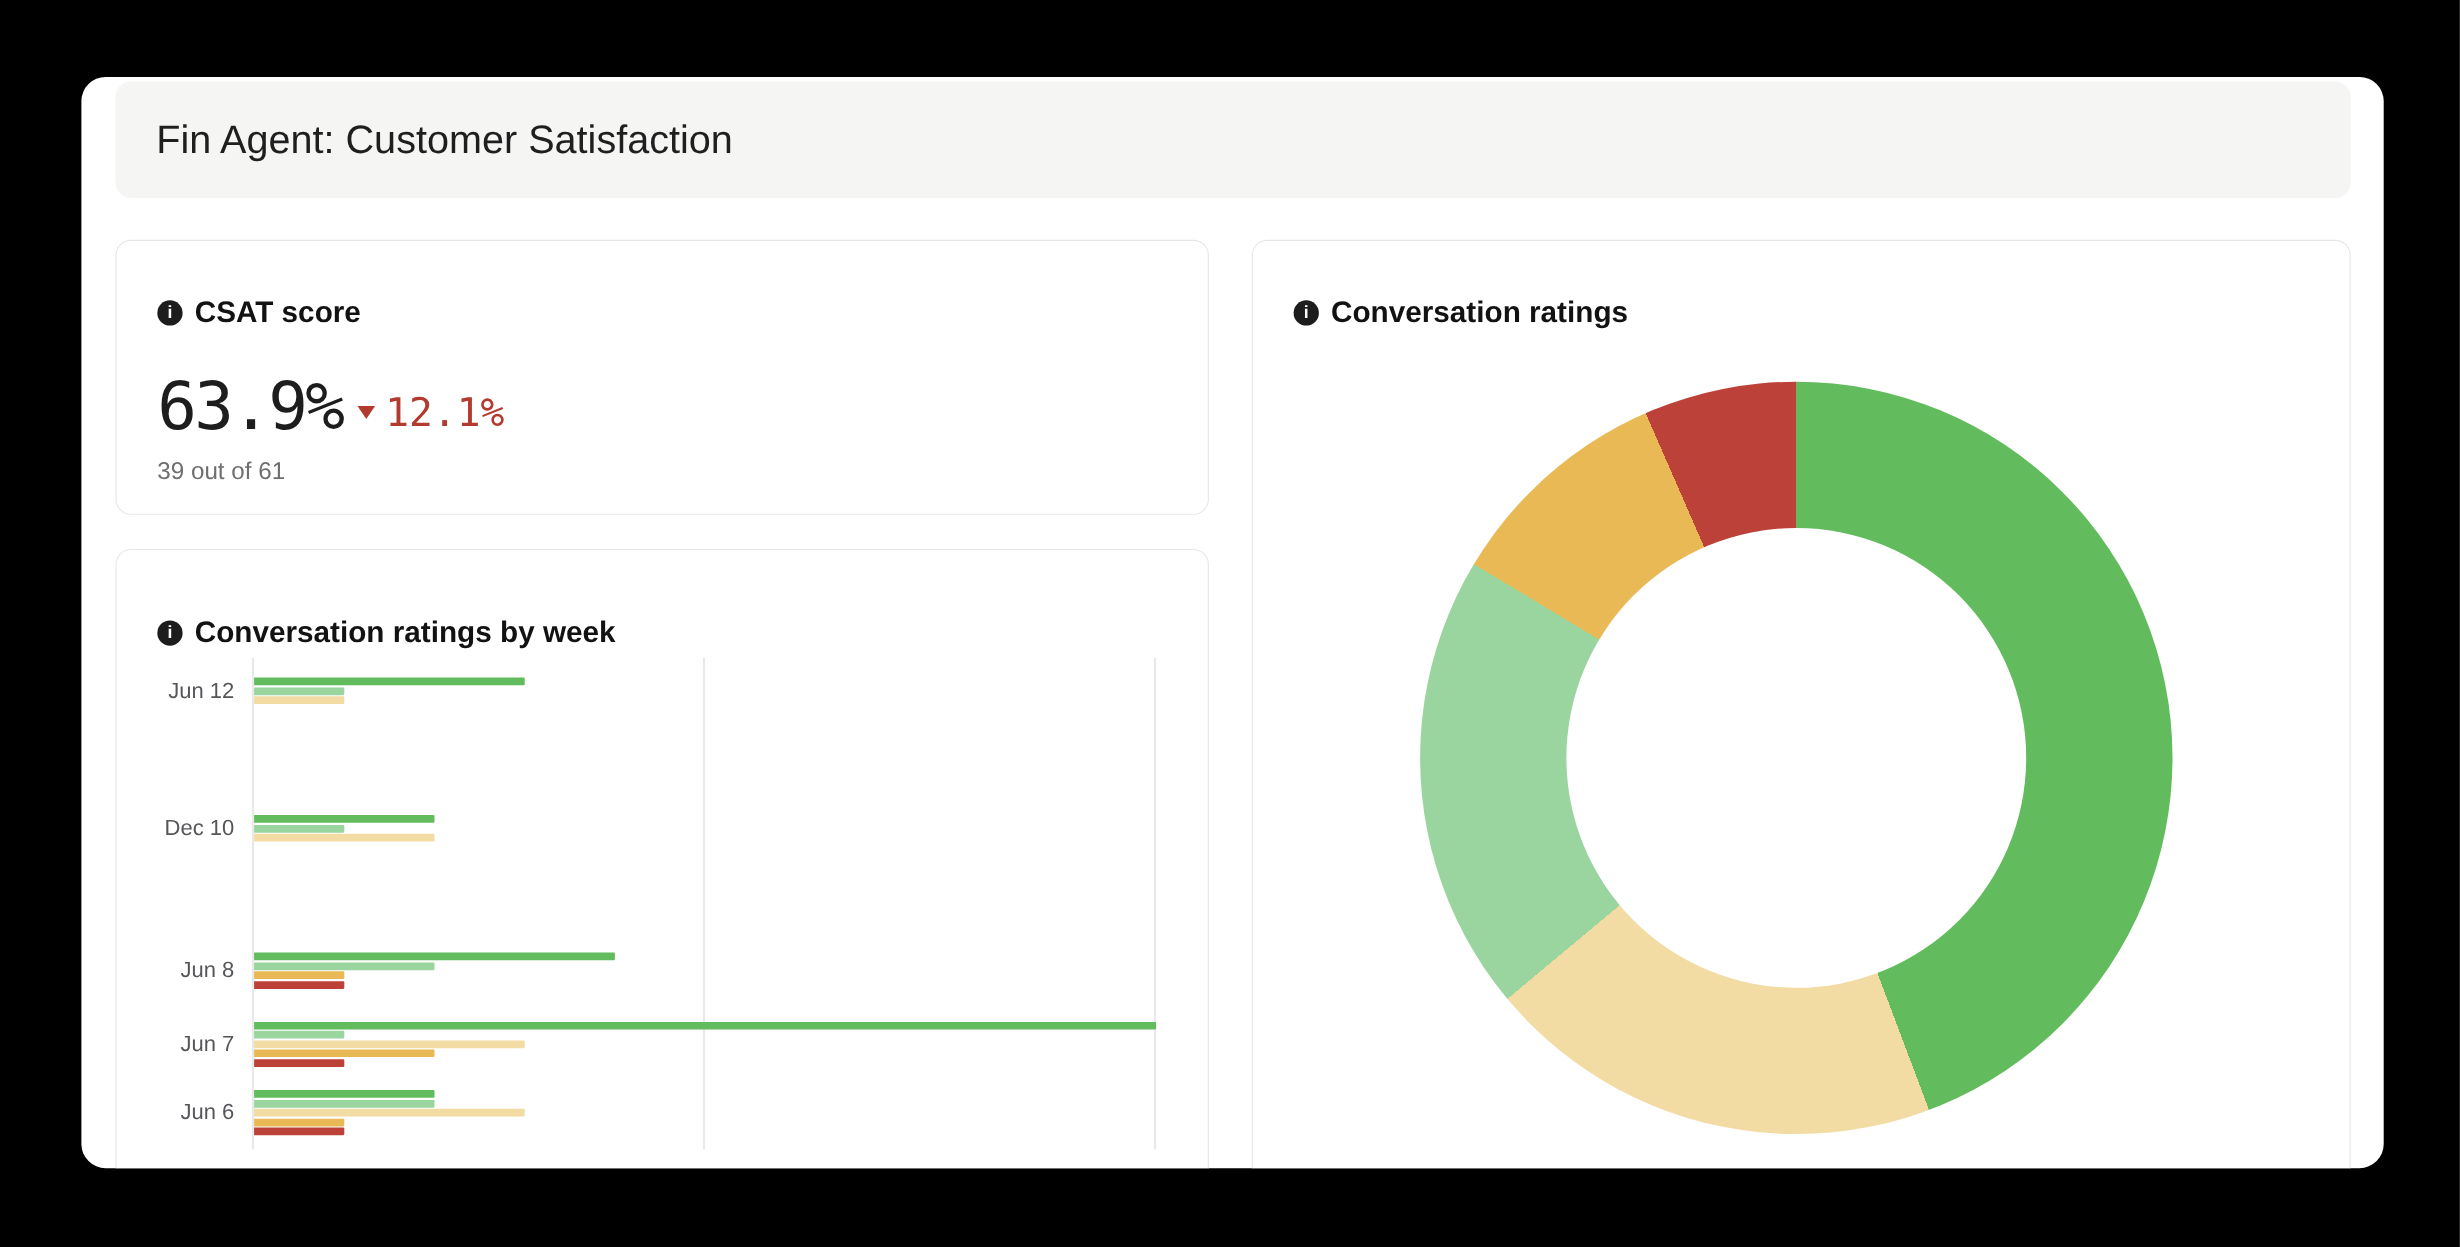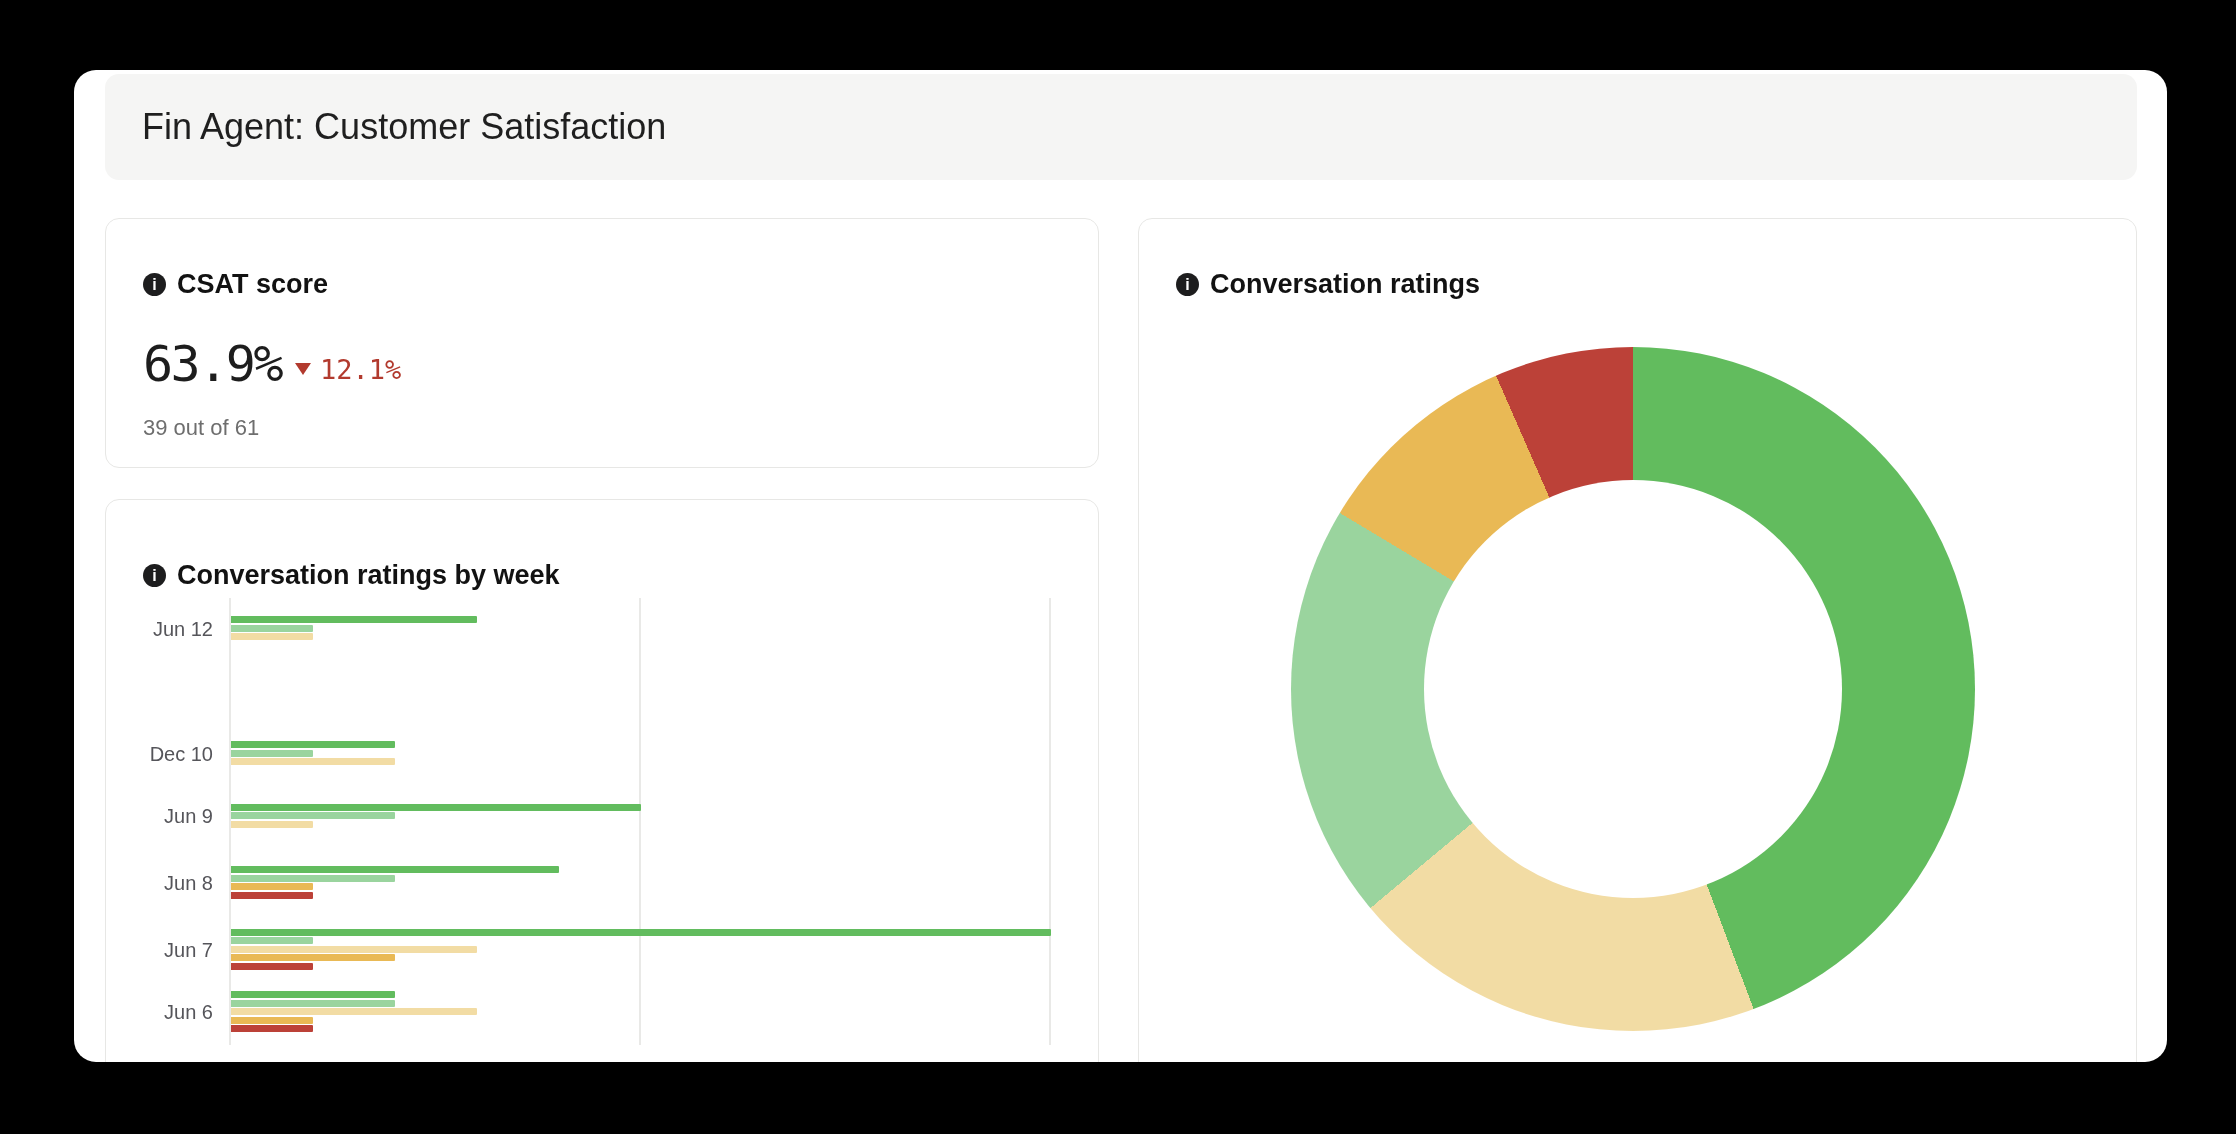--- a/index.html
+++ b/index.html
@@ -14,24 +14,24 @@
   .card { position:absolute; background:#fff; border:1.5px solid #e7e7e5; border-radius:14px; }
   .csat-card  { left:31px;  top:148px; width:994px; height:250px; }
   .week-card  { left:31px;  top:429px; width:994px; height:700px; }
   .donut-card { left:1064px; top:148px; width:999px; height:950px; }
   .card-title-row { position:absolute; left:37px; display:flex; align-items:center; gap:11px; }
   .info-icon { width:23px; height:23px; border-radius:50%; background:#1d1d1e; color:#fff;
                display:flex; align-items:center; justify-content:center;
                font-size:16px; font-weight:bold; font-style:normal; flex:0 0 auto; }
   .card-title { font-size:27px; font-weight:bold; color:#121212; white-space:nowrap; }
   .score-row { position:absolute; left:37px; top:116px; display:flex; align-items:center; gap:14px; }
-  .big-number { font-family:"DejaVu Sans Mono", monospace; font-size:50px;
+  .big-number { font-family:"DejaVu Sans Mono", monospace; font-size:60px;
                 letter-spacing:-2.5px; color:#1d1d1d;text-align:right; }
   .delta { display:flex; align-items:center; gap:9px; margin-top:10px;
-           font-family:"DejaVu Sans Mono", monospace; font-size:27px; color:#b23a2e; }
+           font-family:"DejaVu Sans Mono", monospace; font-size:36px; color:#b23a2e; }
   .tri-down { width:0; height:0; border-left:8px solid transparent;
               border-right:8px solid transparent; border-top:12px solid #b23a2e; }
   .subtitle { position:absolute; left:37px; top:196px; font-size:22px; color:#6e6e6e; }
   .plot { position:absolute; left:123px; top:98px; width:836px; height:447px;text-align:center; }
   .gridline { position:absolute; top:0; height:447px; width:2px; background:#e9e9e7; }
   .bar-group { position:absolute; left:2px; }
   .bar { height:7px; margin-bottom:1.5px; border-radius:0 1px 1px 0; }
   .cat-label { position:absolute; right:calc(100% + 18px); top:50%;
                transform:translateY(-50%); font-size:20px; color:#55555a; white-space:nowrap; }
   .donut { position:absolute; left:152px; top:128px; width:684px; height:684px; border-radius:50%; }
@@ -76,26 +76,20 @@
           <div class="bar" style="width: 246px; background: rgb(98, 188, 94); margin-bottom: 1.5px; height: 7px;"></div>
           <div class="bar" style="width: 82px; background: rgb(154, 212, 158); margin-bottom: 1.5px; height: 7px;"></div>
           <div class="bar" style="width: 82px; background: rgb(242, 220, 164); margin-bottom: 1.5px; height: 7px;"></div>
         </div>
         <div class="bar-group" style="top: 143px;">
           <span class="cat-label">Dec 10</span>
           <div class="bar" style="width: 164px; background: rgb(98, 188, 94); margin-bottom: 1.5px; height: 7px;"></div>
           <div class="bar" style="width: 82px; background: rgb(154, 212, 158); margin-bottom: 1.5px; height: 7px;"></div>
           <div class="bar" style="width: 164px; background: rgb(242, 220, 164); margin-bottom: 1.5px; height: 7px;"></div>
         </div>
-        <div class="bar-group" style="top: 205.5px;">
-          <span class="cat-label">Jun 9</span>
-          <div class="bar" style="width: 410px; background: rgb(98, 188, 94); margin-bottom: 1.5px; height: 7px;"></div>
-          <div class="bar" style="width: 164px; background: rgb(154, 212, 158); margin-bottom: 1.5px; height: 7px;"></div>
-          <div class="bar" style="width: 82px; background: rgb(242, 220, 164); margin-bottom: 1.5px; height: 7px;"></div>
-        </div>
         <div class="bar-group" style="top: 268px;">
           <span class="cat-label">Jun 8</span>
           <div class="bar" style="width: 328px; background: rgb(98, 188, 94); margin-bottom: 1.5px; height: 7px;"></div>
           <div class="bar" style="width: 164px; background: rgb(154, 212, 158); margin-bottom: 1.5px; height: 7px;"></div>
           <div class="bar" style="width: 82px; background: rgb(233, 185, 85); margin-bottom: 1.5px; height: 7px;"></div>
           <div class="bar" style="width: 82px; background: rgb(188, 65, 56); margin-bottom: 1.5px; height: 7px;"></div>
         </div>
         <div class="bar-group" style="top: 330.5px;">
           <span class="cat-label">Jun 7</span>
           <div class="bar" style="width: 820px; background: rgb(98, 188, 94); margin-bottom: 1.5px; height: 7px;"></div>

